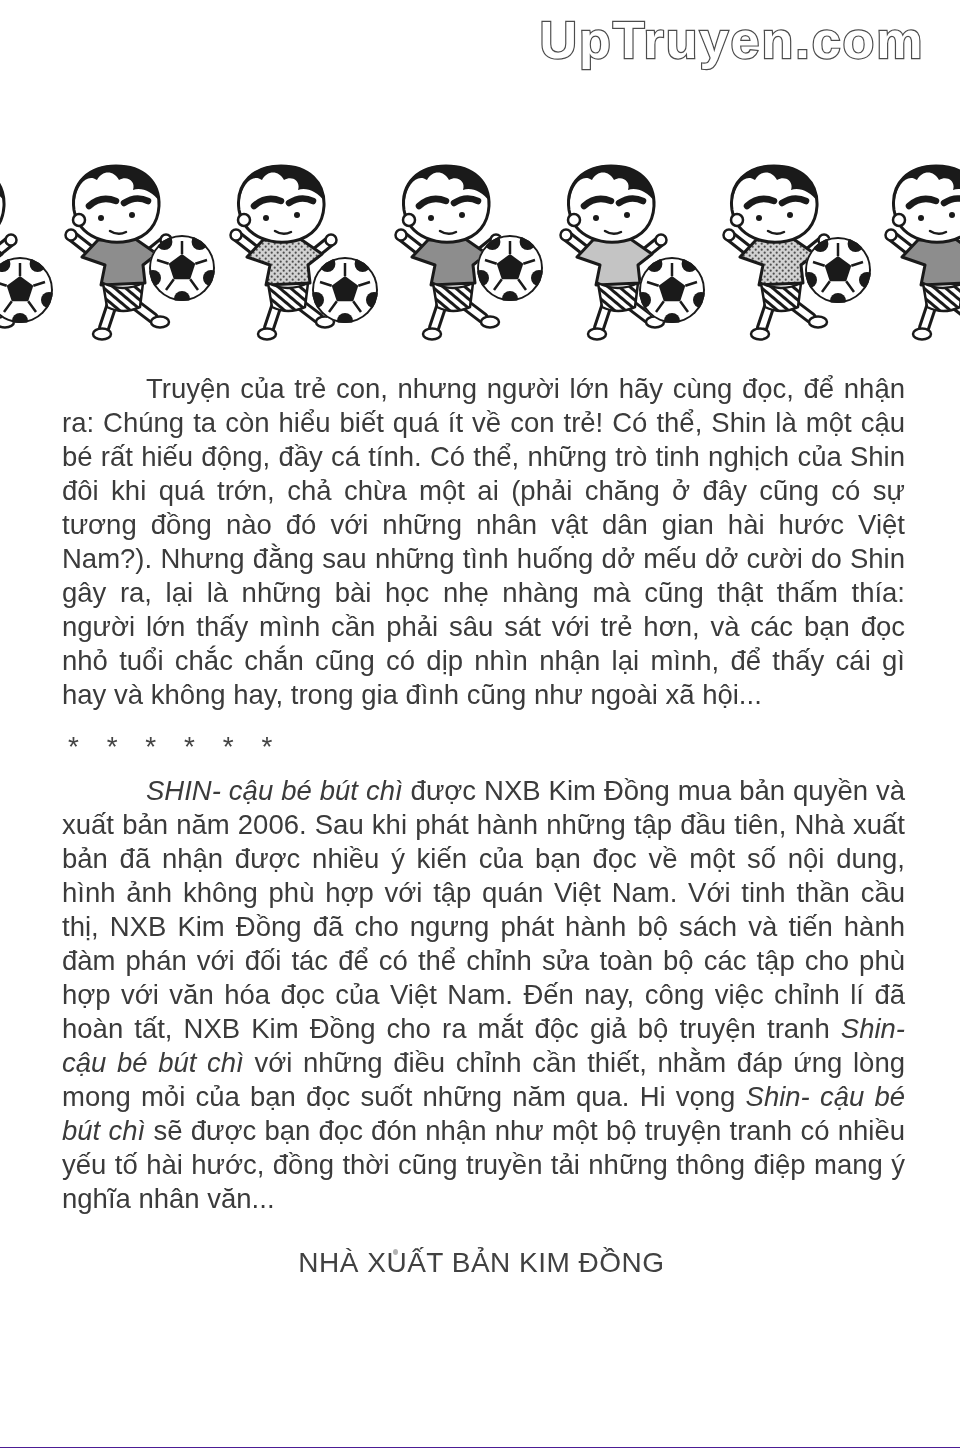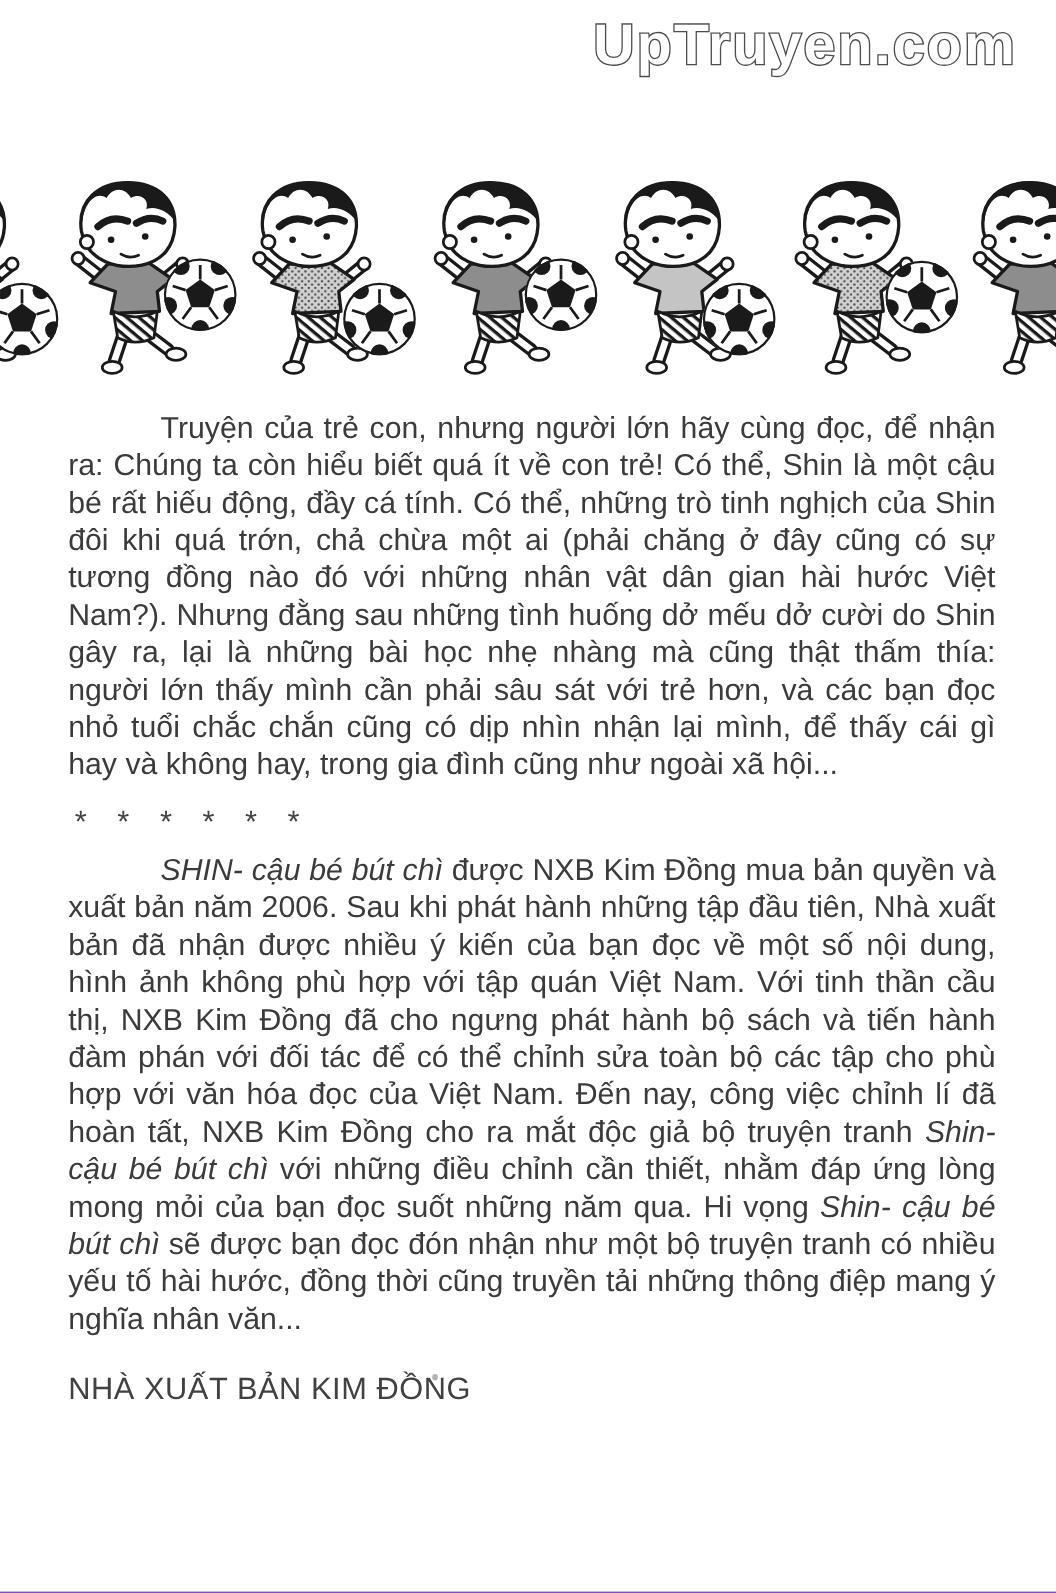--- a/index.html
+++ b/index.html
@@ -27,21 +27,21 @@
   .para { text-indent:84px; }
   .stars {
     margin:18px 0 0 0 !important;
     letter-spacing:10px; font-size:28px; color:#444444;
     text-align:left; text-indent:6px;
   }
   .para2 { margin-top:10px !important; }
   .para2 em, .para em { font-style:italic; }
   .signature {
     margin-top:30px !important;
-    text-align:left; letter-spacing:0.5px; color:#414141;
+    text-align:center; letter-spacing:0.5px; color:#414141;
     padding-right:4px; font-size:28px;
   }
   
   .speck {
     position:absolute; left:393px; top:1249px; width:5px; height:6px;
     background:#8a8a8a; border-radius:50%; opacity:0.65;
   }
   
   .bottom-band {
     position:absolute; left:0; top:1447px; width:960px; height:74px;

